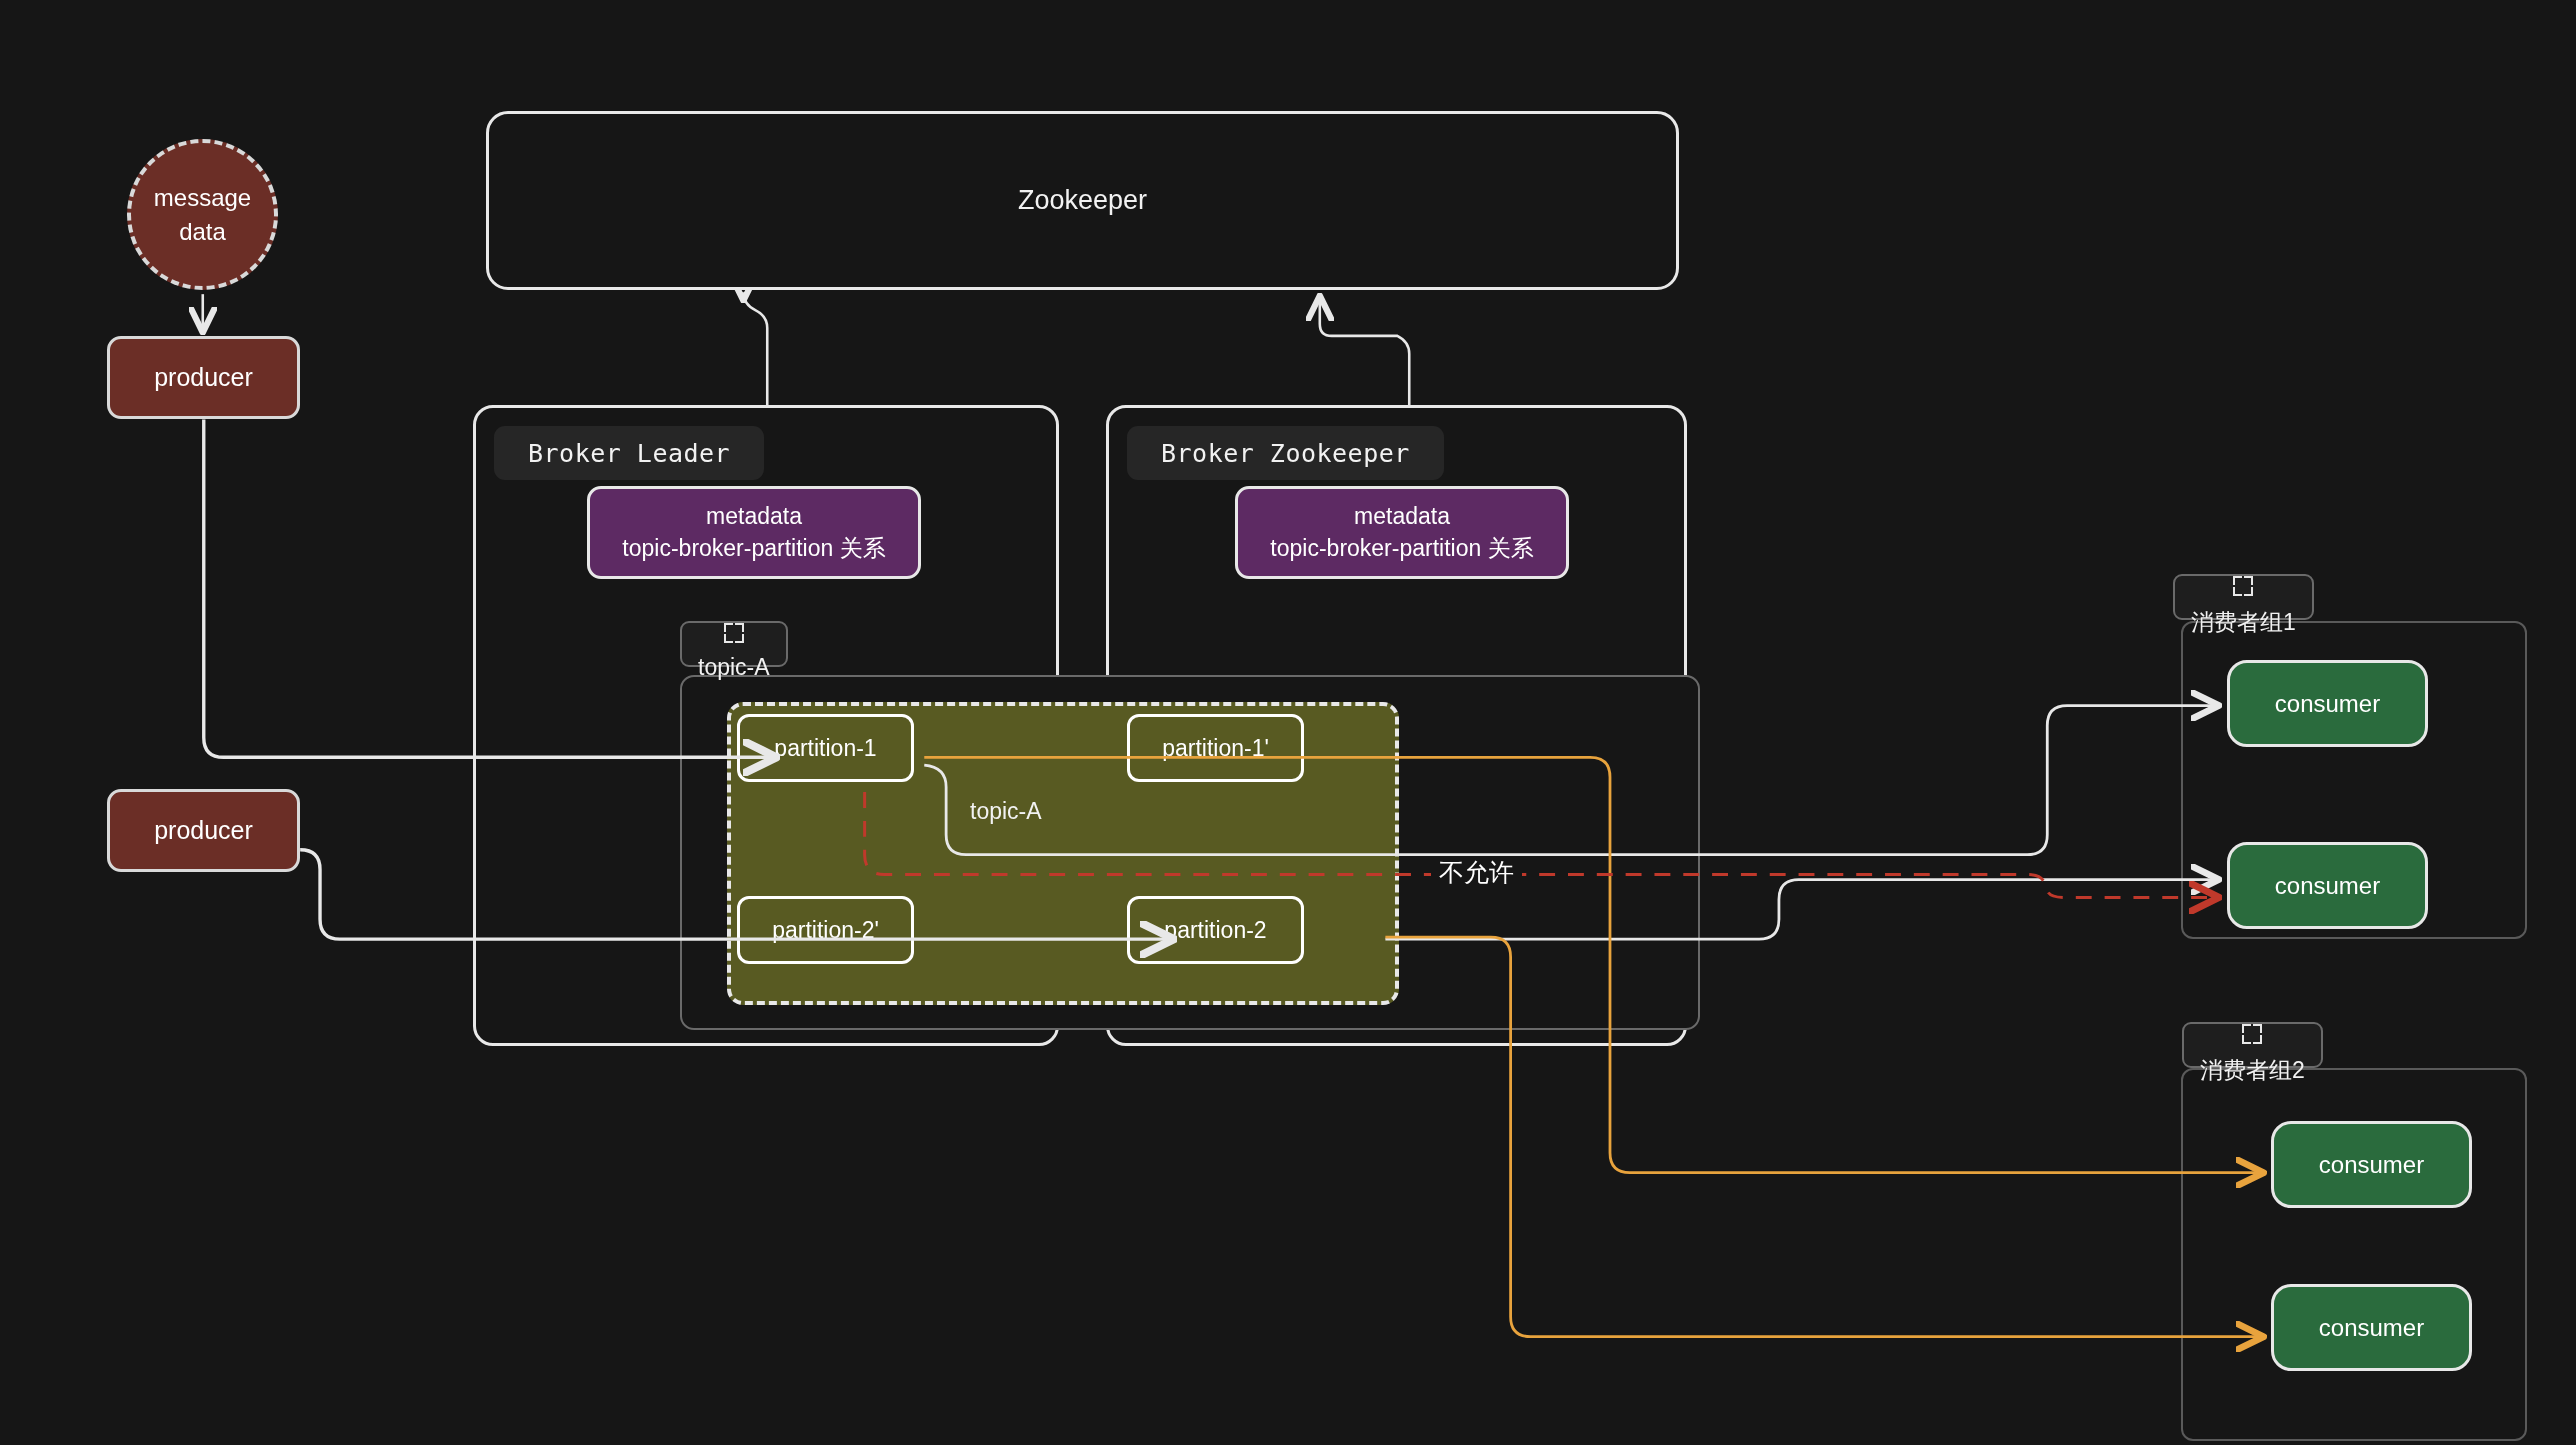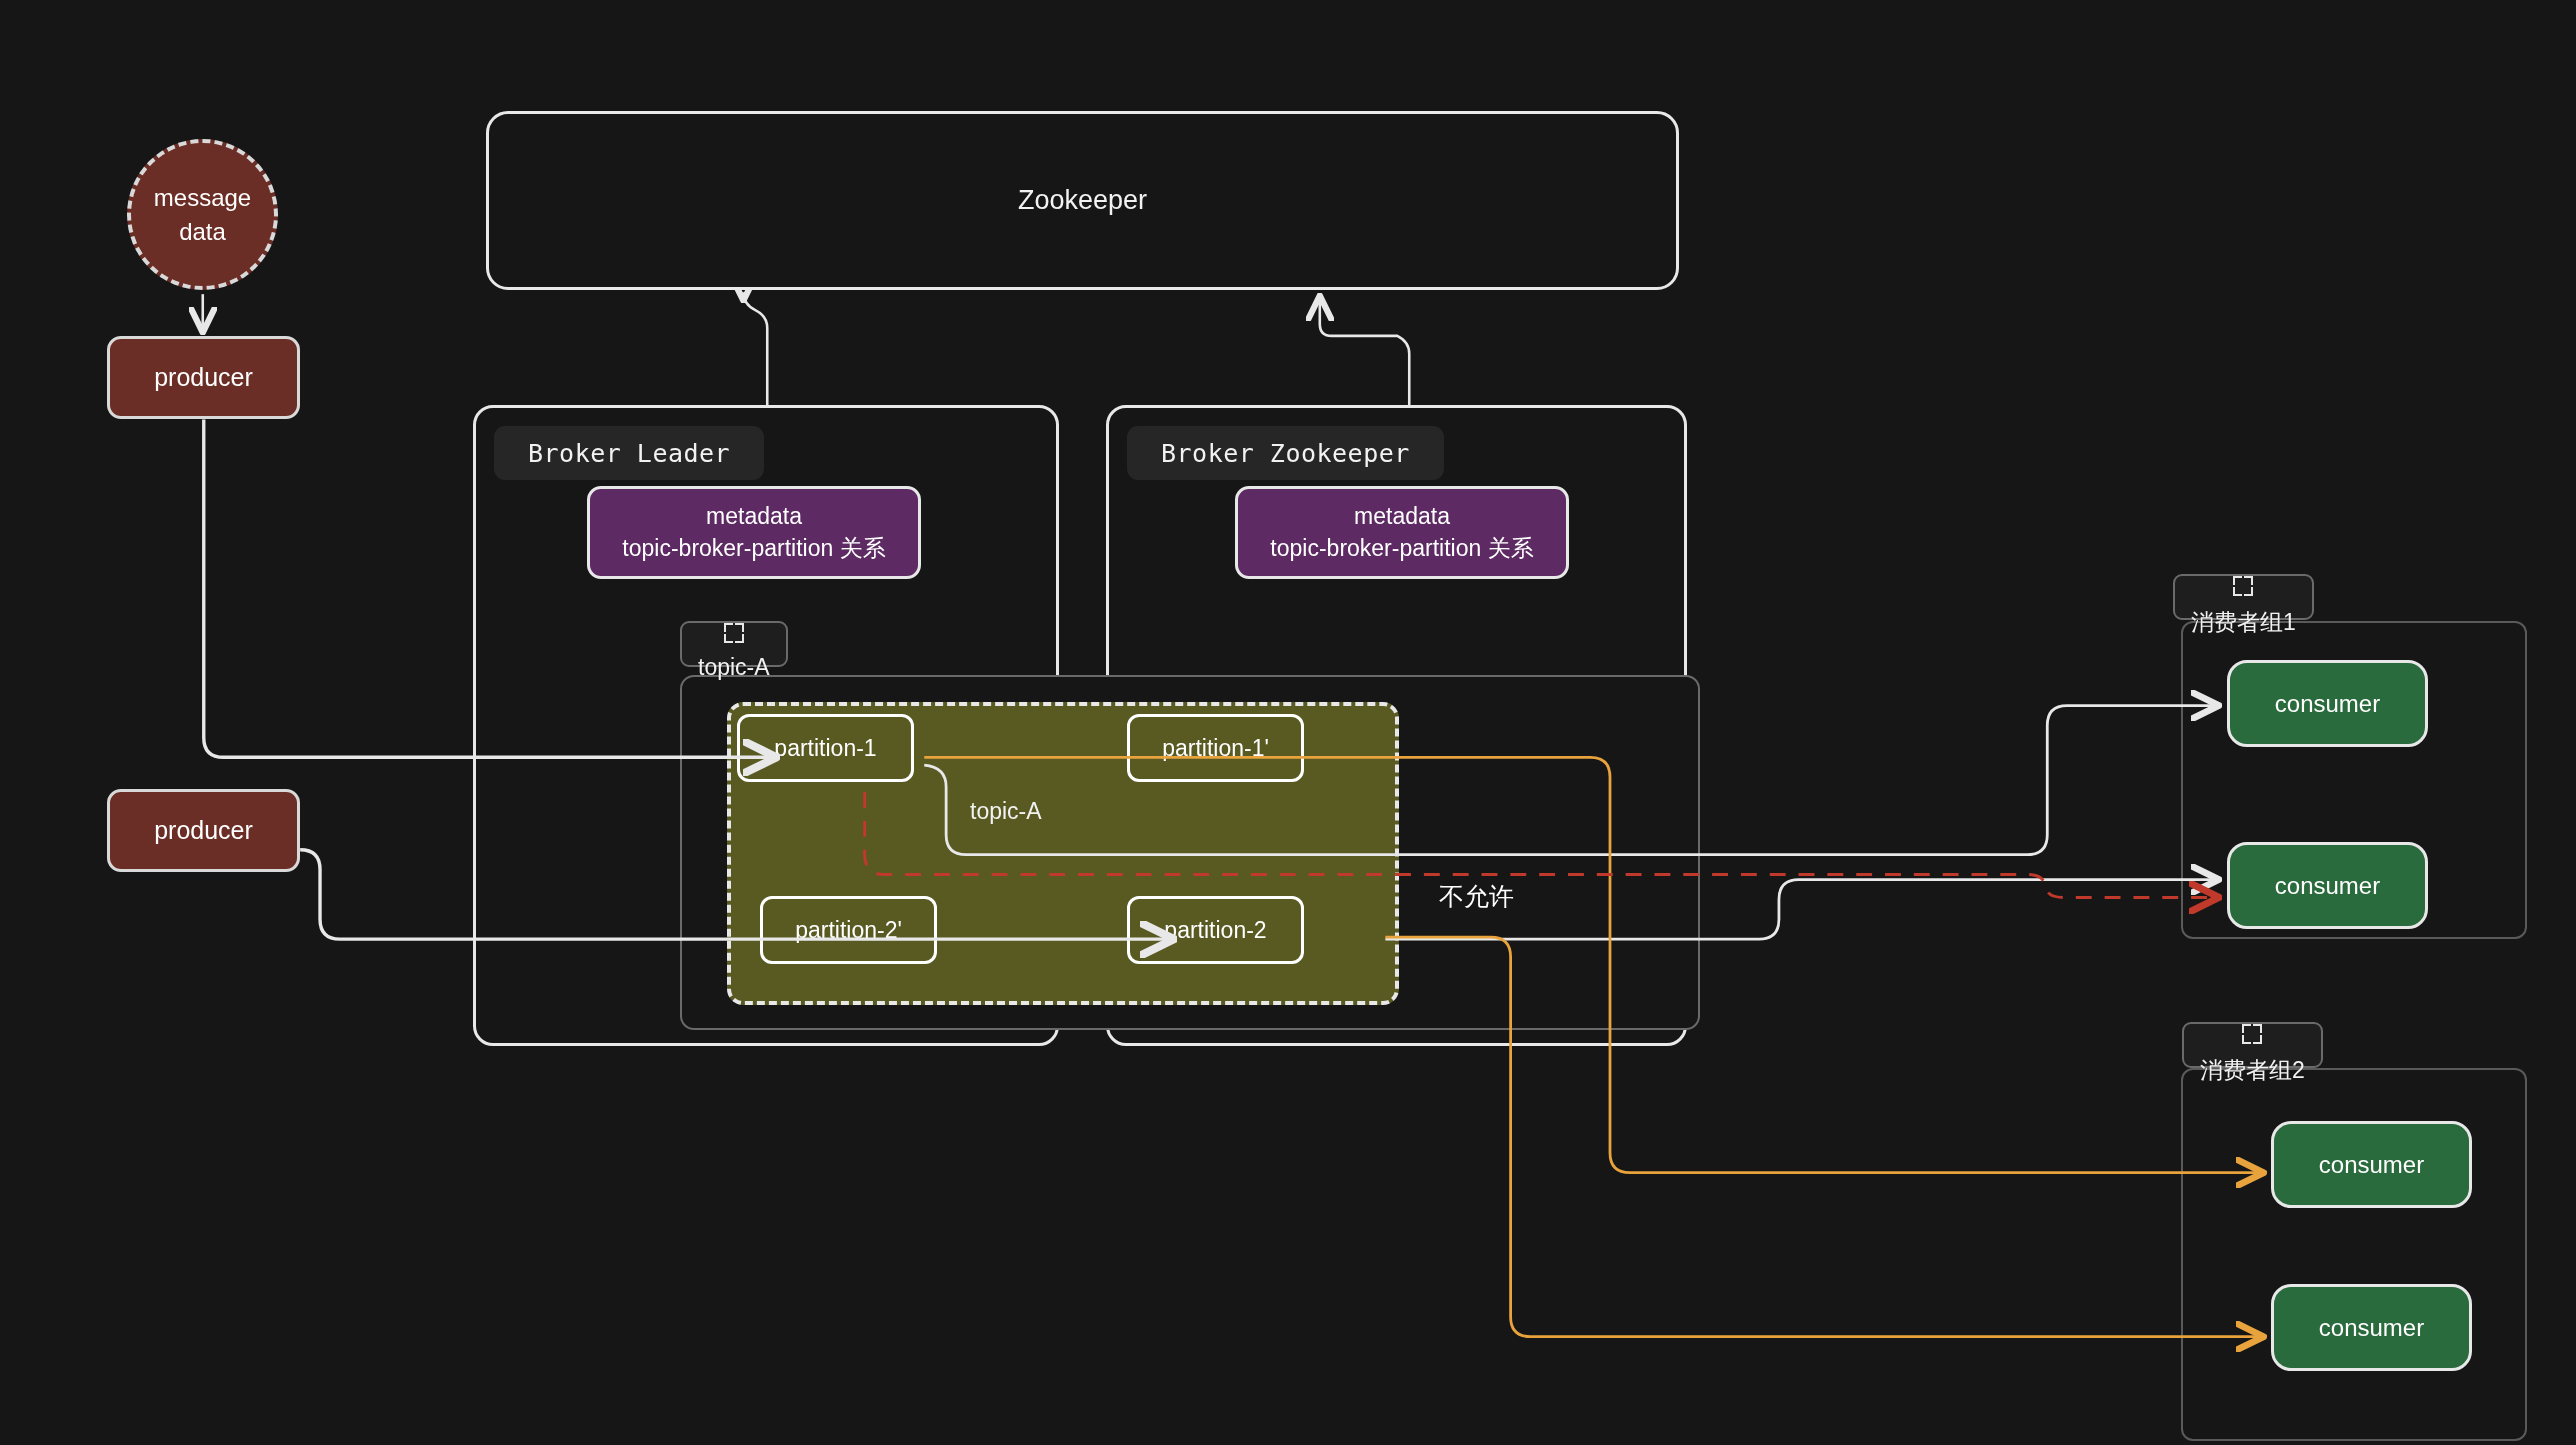--- a/index.html
+++ b/index.html
@@ -138,21 +138,21 @@
     width: 171px; height: 62px;
     border: 3px solid #ffffff;
     border-radius: 12px;
     background: transparent;
     display: flex; align-items: center; justify-content: center;
     color: #ffffff; font-size: 23px;
     z-index: 3;
   }
   .p1  { left: 55px;  top: 37px; }
   .p1x { left: 445px; top: 37px; }
-  .p2x { left: 55px;  top: 219px; margin-left: 23px; }
+  .p2x { left: 55px;  top: 219px; }
   .p2  { left: 445px; top: 219px; }
 
   
   .producer {
     width: 193px; height: 83px;
     background: #6b2e26;
     border: 3px solid #d9d9d9;
     border-radius: 14px;
     display: flex; align-items: center; justify-content: center;
     color: #ffffff; font-size: 25px;
@@ -203,21 +203,20 @@
   
   .deny-label {
     position: absolute;
     left: 1431px; top: 856px;
     color: #ffffff;
     font-size: 25px;
     background: #161616;
     padding: 0 8px;
     z-index: 7;
     white-space: nowrap;
-    margin-top: 24px;
   }
 </style>
 </head>
 <body>
 
 <div id="stage">
 
   <svg class="layer edges-under" viewBox="0 0 2592 1454">
     <defs>
       <marker id="arw-white" markerWidth="11" markerHeight="11" refX="9" refY="5.5" orient="auto">

